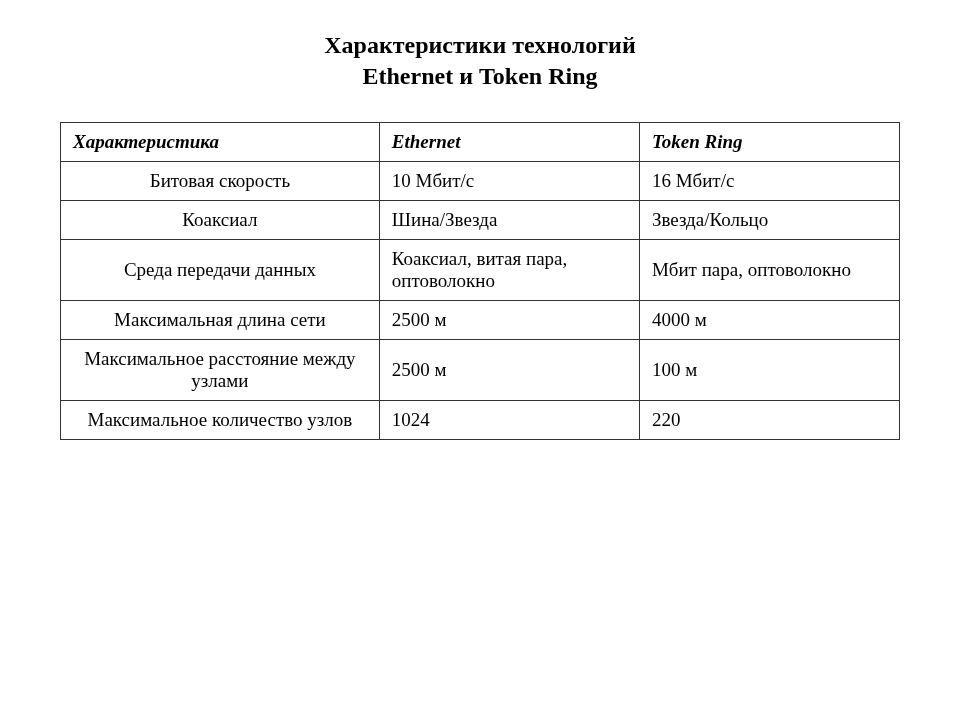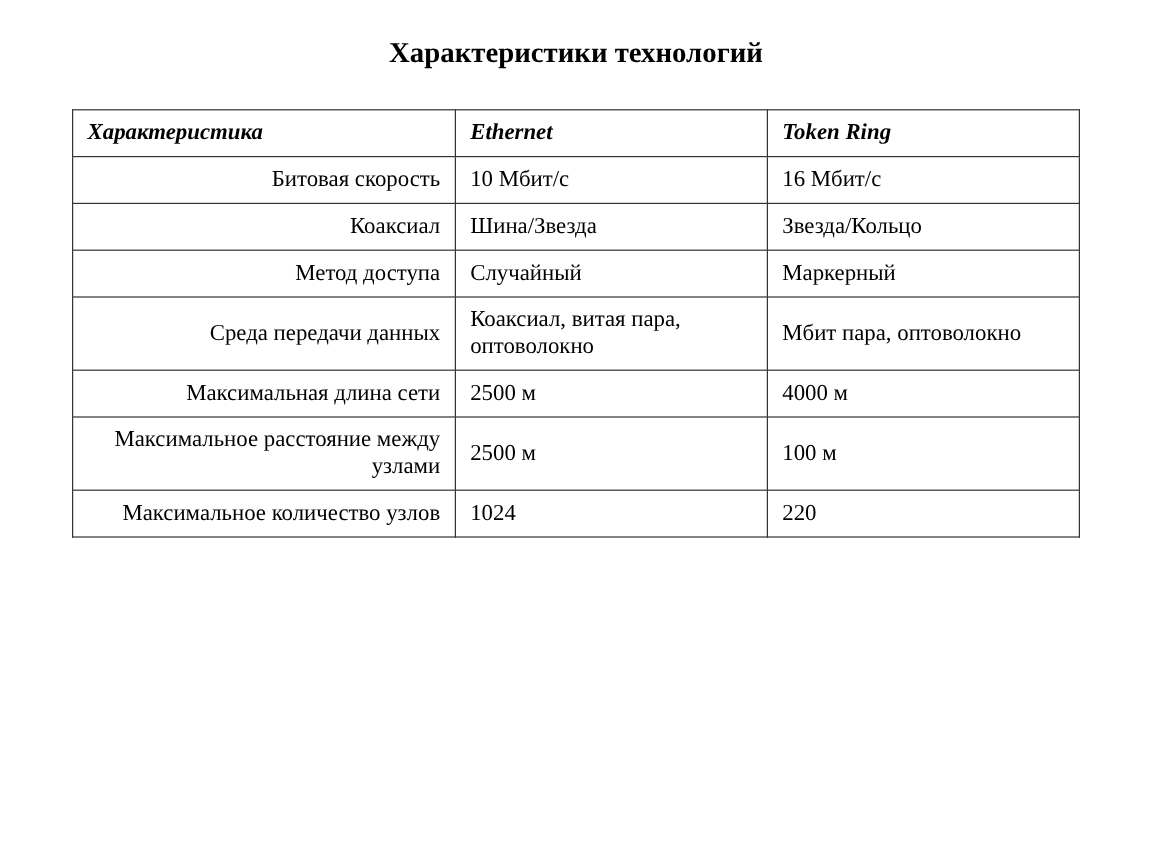--- a/index.html
+++ b/index.html
@@ -31,21 +31,21 @@
       width: 100%;
       border-collapse: collapse;
       font-size: 19px;
     }
 
     .comparison-table th,
     .comparison-table td {
       border: 1.5px solid #333;
       padding: 8px 12px;
       vertical-align: middle;
-      text-align: right;
+      text-align: center;
     }
 
     .comparison-table th {
       text-align: left;
       font-weight: bold;
       font-style: italic;
     }
 
     .comparison-table td:nth-child(2),
     .comparison-table td:nth-child(3) {
@@ -63,45 +63,41 @@
 
     .col-tr {
       width: 31%;
     }
   </style>
 </head>
 <body>
 
 <div class="page-title">
   <div>Характеристики технологий</div>
+  <div>Ethernet и Token Ring</div>
 </div>
 
 <table class="comparison-table">
   <thead>
     <tr>
       <th class="col-char">Характеристика</th>
       <th class="col-eth">Ethernet</th>
       <th class="col-tr">Token Ring</th>
     </tr>
   </thead>
   <tbody id="table-body">
   <tr>
         <td>Битовая скорость</td>
         <td>10 Мбит/с</td>
         <td>16 Мбит/с</td>
       </tr>
       <tr>
         <td>Коаксиал</td>
         <td>Шина/Звезда</td>
         <td>Звезда/Кольцо</td>
-      </tr>
-      <tr>
-        <td>Метод доступа</td>
-        <td>Случайный</td>
-        <td>Маркерный</td>
       </tr>
       <tr>
         <td>Среда передачи данных</td>
         <td>Коаксиал, витая пара, оптоволокно</td>
         <td>Мбит пара, оптоволокно</td>
       </tr>
       <tr>
         <td>Максимальная длина сети</td>
         <td>2500 м</td>
         <td>4000 м</td>

